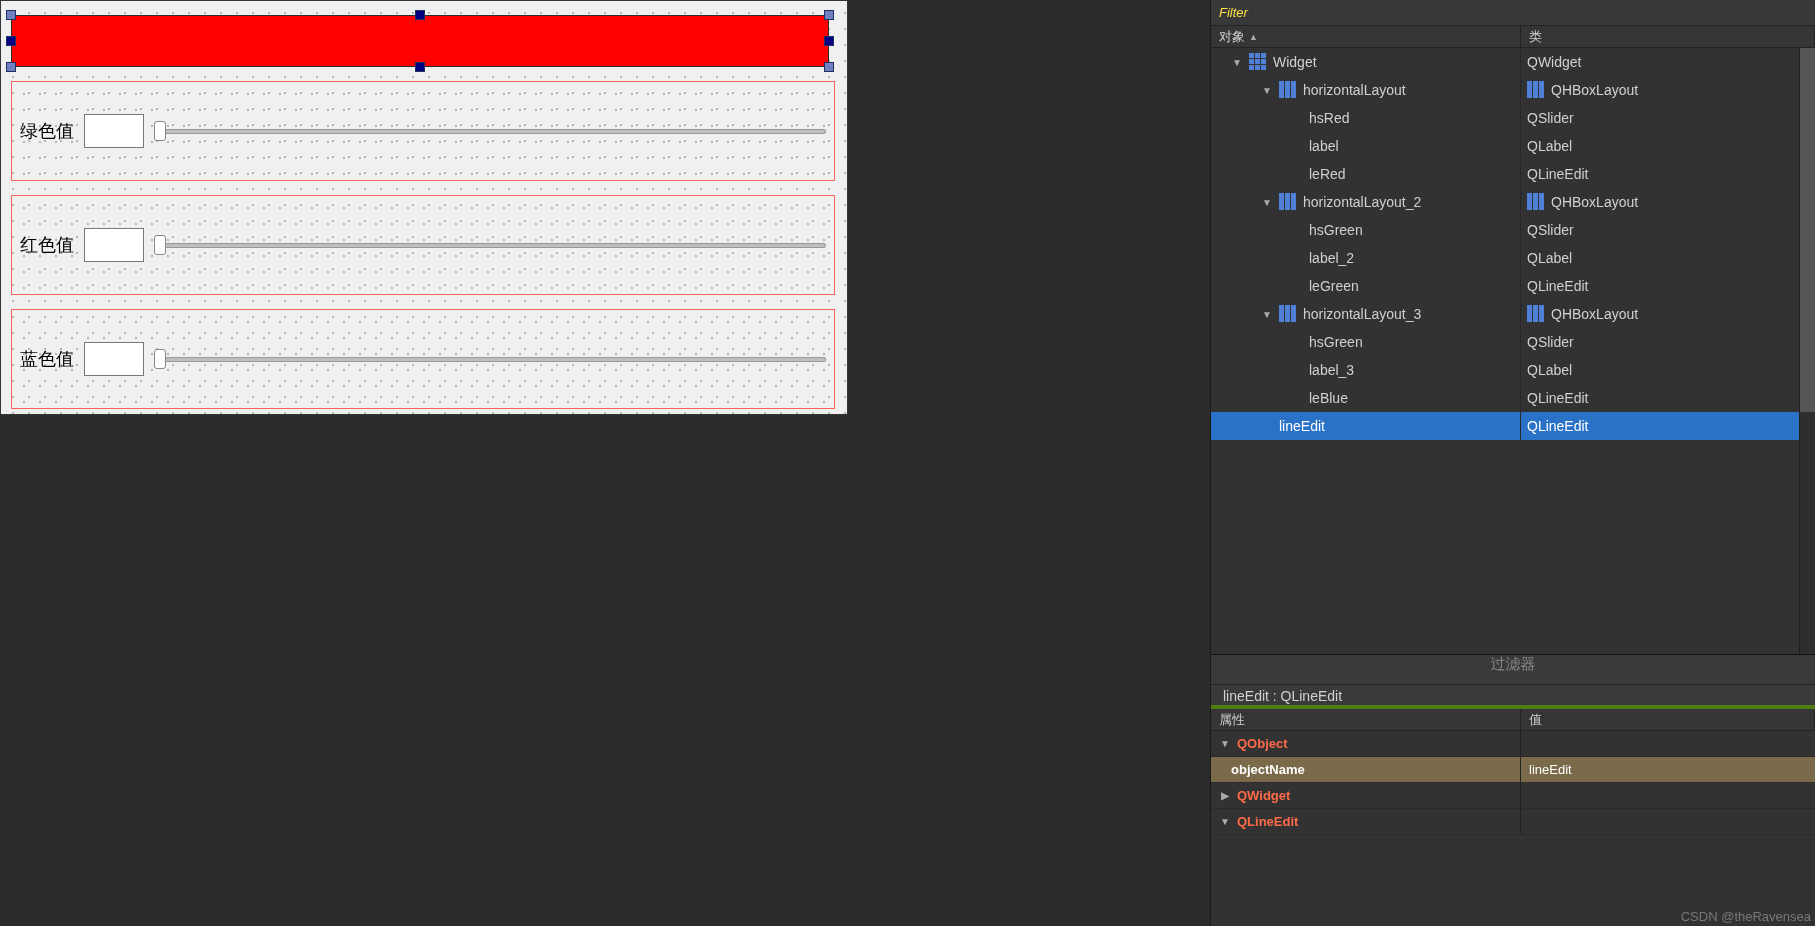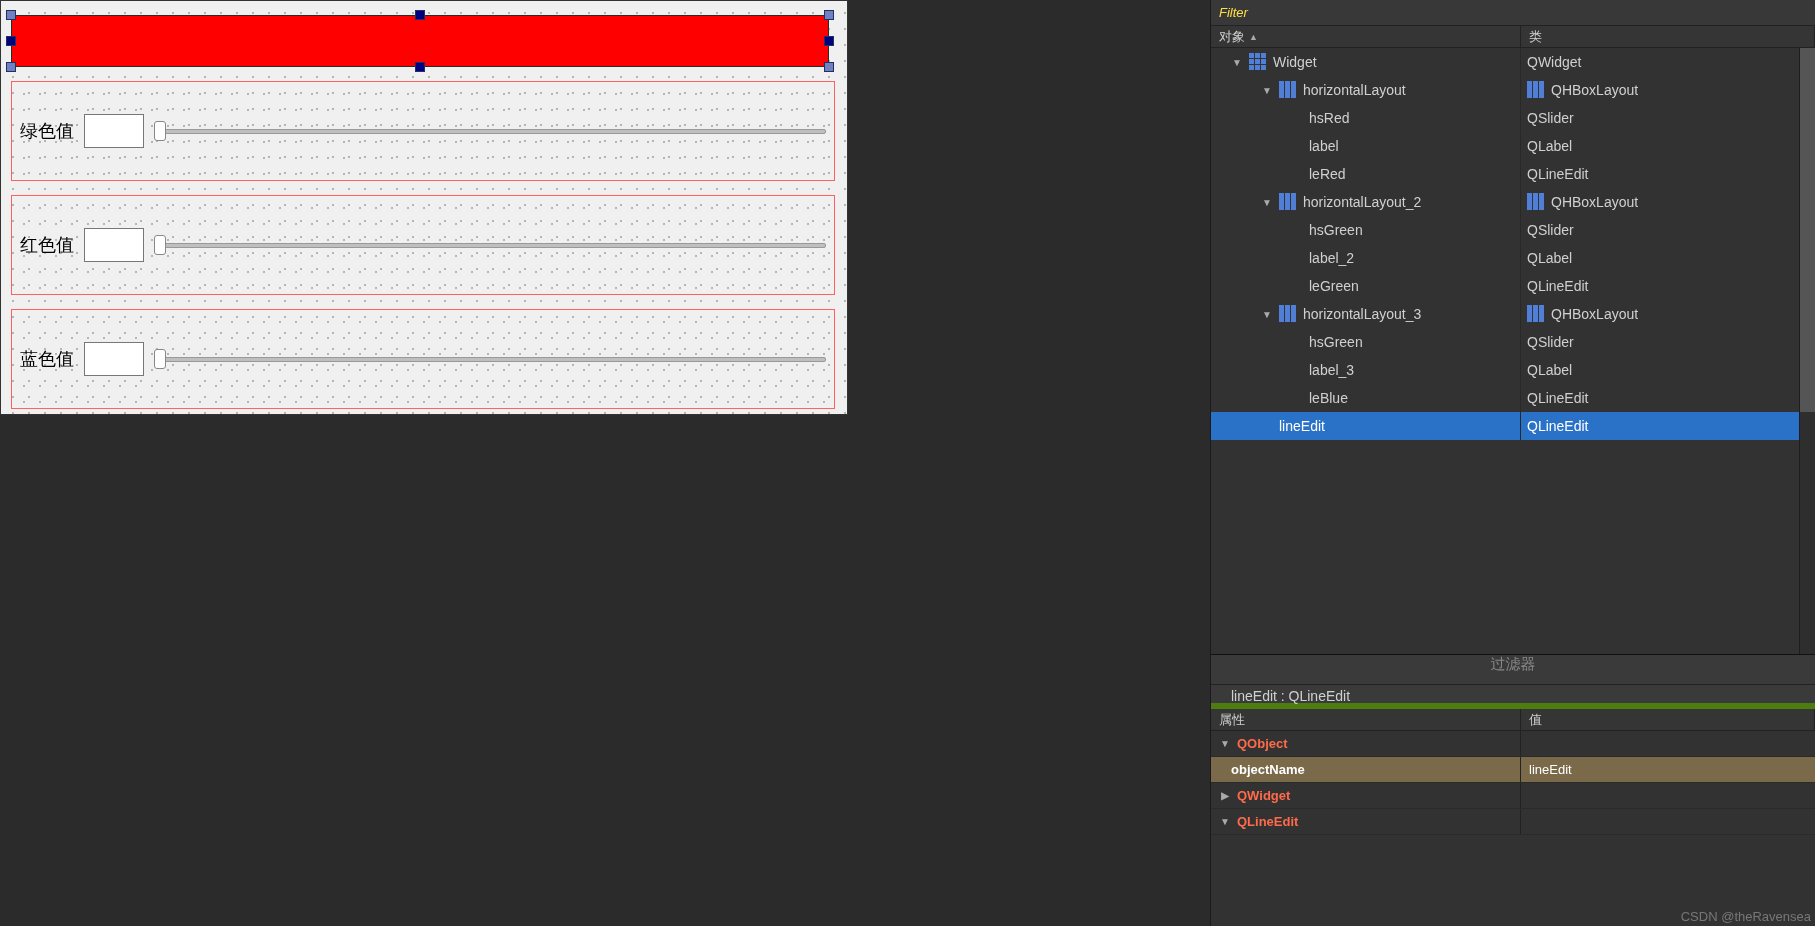--- a/index.html
+++ b/index.html
@@ -215,23 +215,23 @@
 .prop-filter .fbox {
   flex: 1;
   color: #888;
   font-size: 15px;
 }
 .plus-icon { color: #33d633; font-size: 22px; font-weight: bold; }
 .minus-icon { color: #999; font-size: 22px; font-weight: bold; }
 .wrench-icon { color: #bbb; font-size: 16px; }
 .crumb {
   height: 24px;
-  padding: 3px 20px;
+  padding: 3px 12px;
   background: #3a3a3a;
-  border-bottom: 6px solid #4d7c0f;
+  border-bottom: 4px solid #4d7c0f;
   font-size: 14px;
 }
 .prop-body { flex:1; background:#323232; overflow:auto; position:relative; }
 .prop-row {
   display:flex; height:26px; align-items:center;
   border-bottom: 1px solid #2a2a2a;
 }
 .prop-row.group {
   font-weight: bold;
 }

